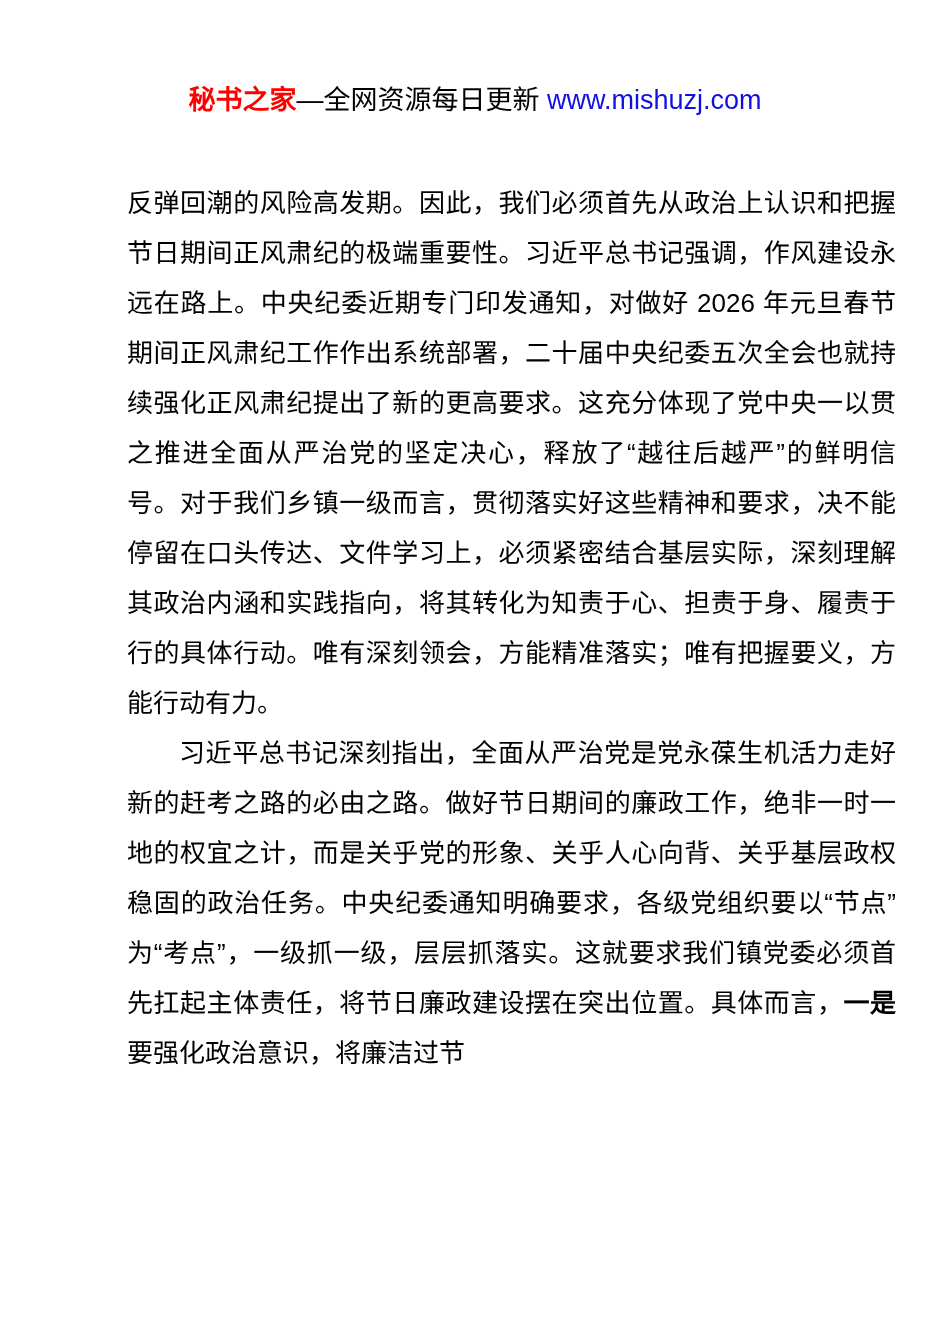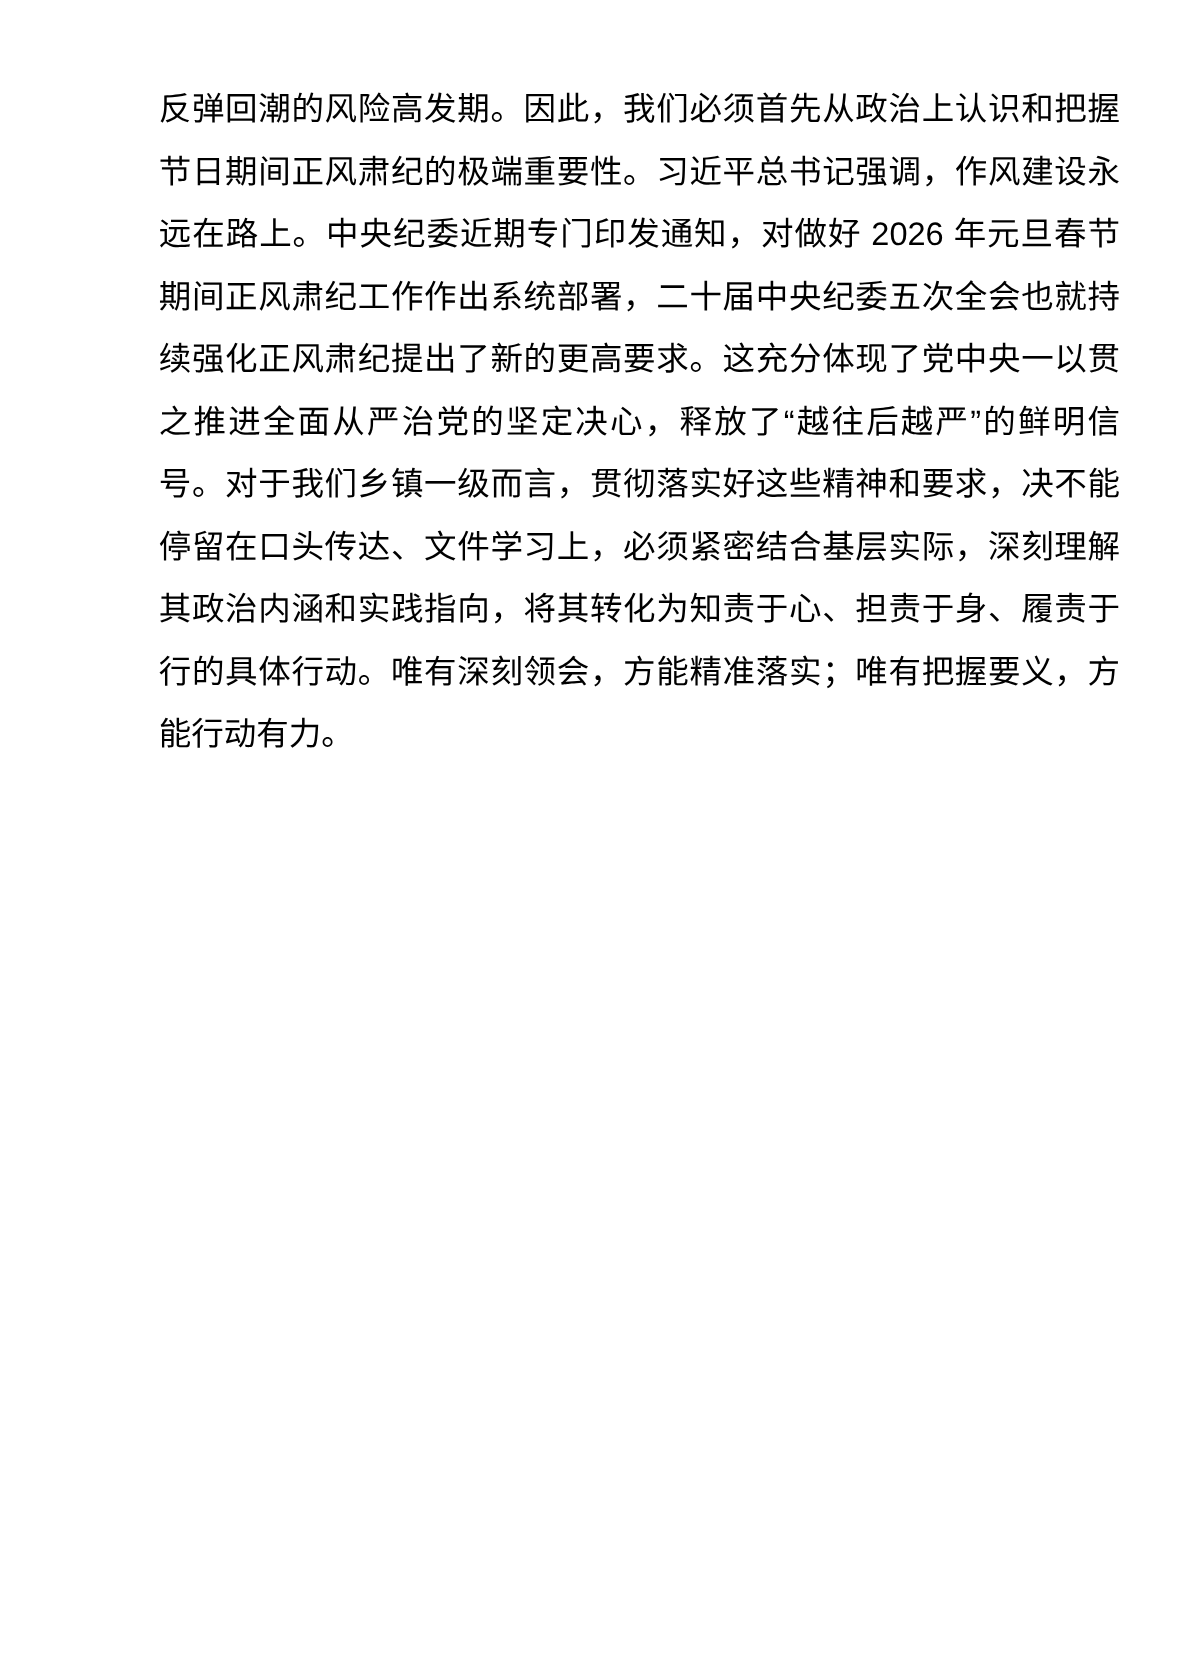--- a/index.html
+++ b/index.html
@@ -50,18 +50,23 @@
   }
   .doc-body .bold {
     font-weight: bold;
   }
 </style>
 </head>
 <body style="background: rgb(255, 255, 255); color: rgb(0, 0, 0);">
 
 <div class="page">
 
+  <div class="site-header">
+    <span class="brand" style="color: rgb(255, 0, 0);">秘书之家</span><span class="tagline">—</span><span class="tagline">全网资源每日更新</span>
+    <span class="url" style="color: rgb(15, 15, 230);">www.mishuzj.com</span>
+  </div>
 
   <div class="doc-body">
       <p class="para"><span>反弹回潮的风险高发期。因此，我们必须首先从政治上认识和把握节日期间正风肃纪的极端重要性。习近平总书记强调，作风建设永远在路上。中央纪委近期专门印发通知，对做好 2026 年元旦春节期间正风肃纪工作作出系统部署，二十届中央纪委五次全会也就持续强化正风肃纪提出了新的更高要求。这充分体现了党中央一以贯之推进全面从严治党的坚定决心，释放了“越往后越严”的鲜明信号。对于我们乡镇一级而言，贯彻落实好这些精神和要求，决不能停留在口头传达、文件学习上，必须紧密结合基层实际，深刻理解其政治内涵和实践指向，将其转化为知责于心、担责于身、履责于行的具体行动。唯有深刻领会，方能精准落实；唯有把握要义，方能行动有力。</span></p>
+      <p class="para indent"><span>习近平总书记深刻指出，全面从严治党是党永葆生机活力走好新的赶考之路的必由之路。做好节日期间的廉政工作，绝非一时一地的权宜之计，而是关乎党的形象、关乎人心向背、关乎基层政权稳固的政治任务。中央纪委通知明确要求，各级党组织要以“节点”为“考点”，一级抓一级，层层抓落实。这就要求我们镇党委必须首先扛起主体责任，将节日廉政建设摆在突出位置。具体而言，</span><span class="bold">一是</span><span>要强化政治意识，将廉洁过节</span></p>
     </div>
 
 </div>
 
 </body></html>

